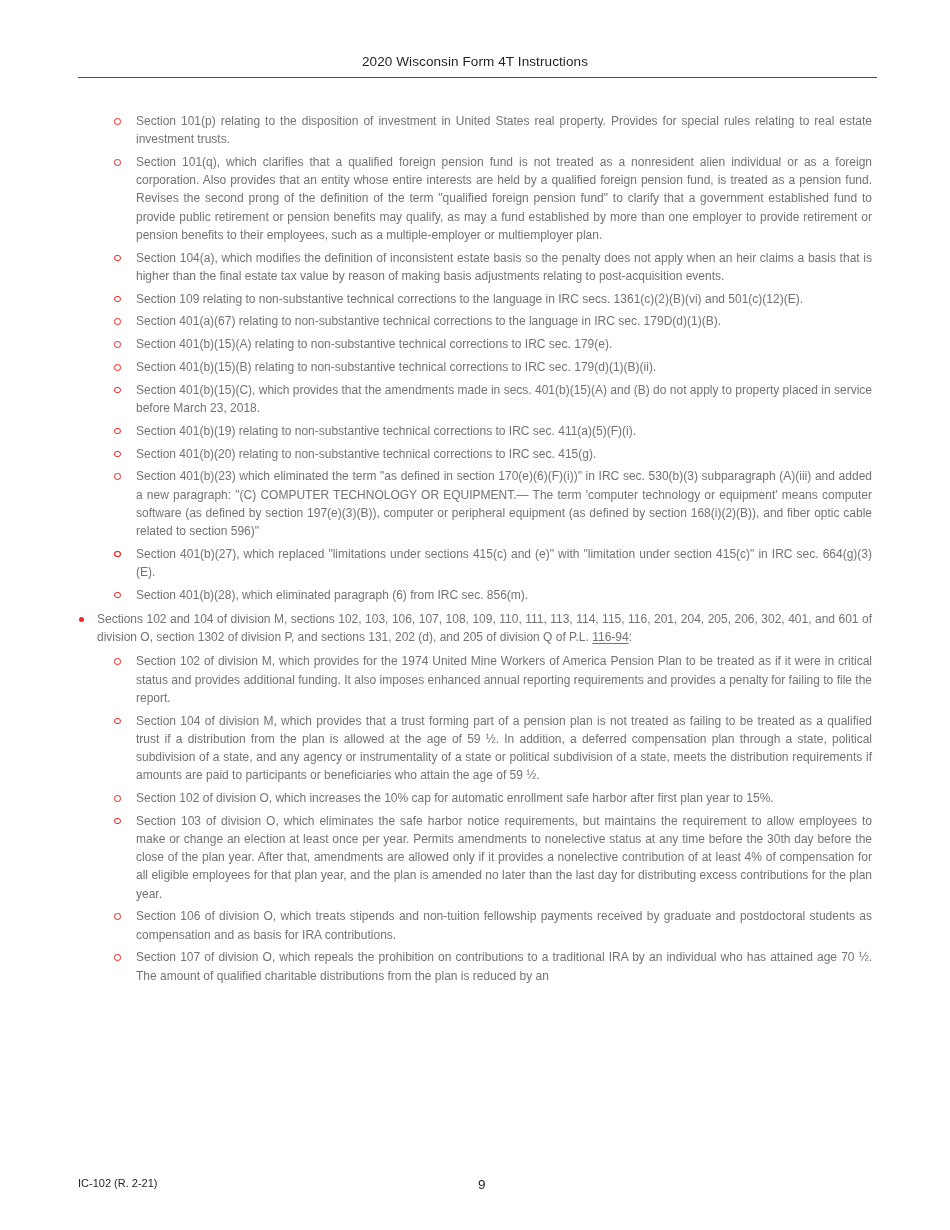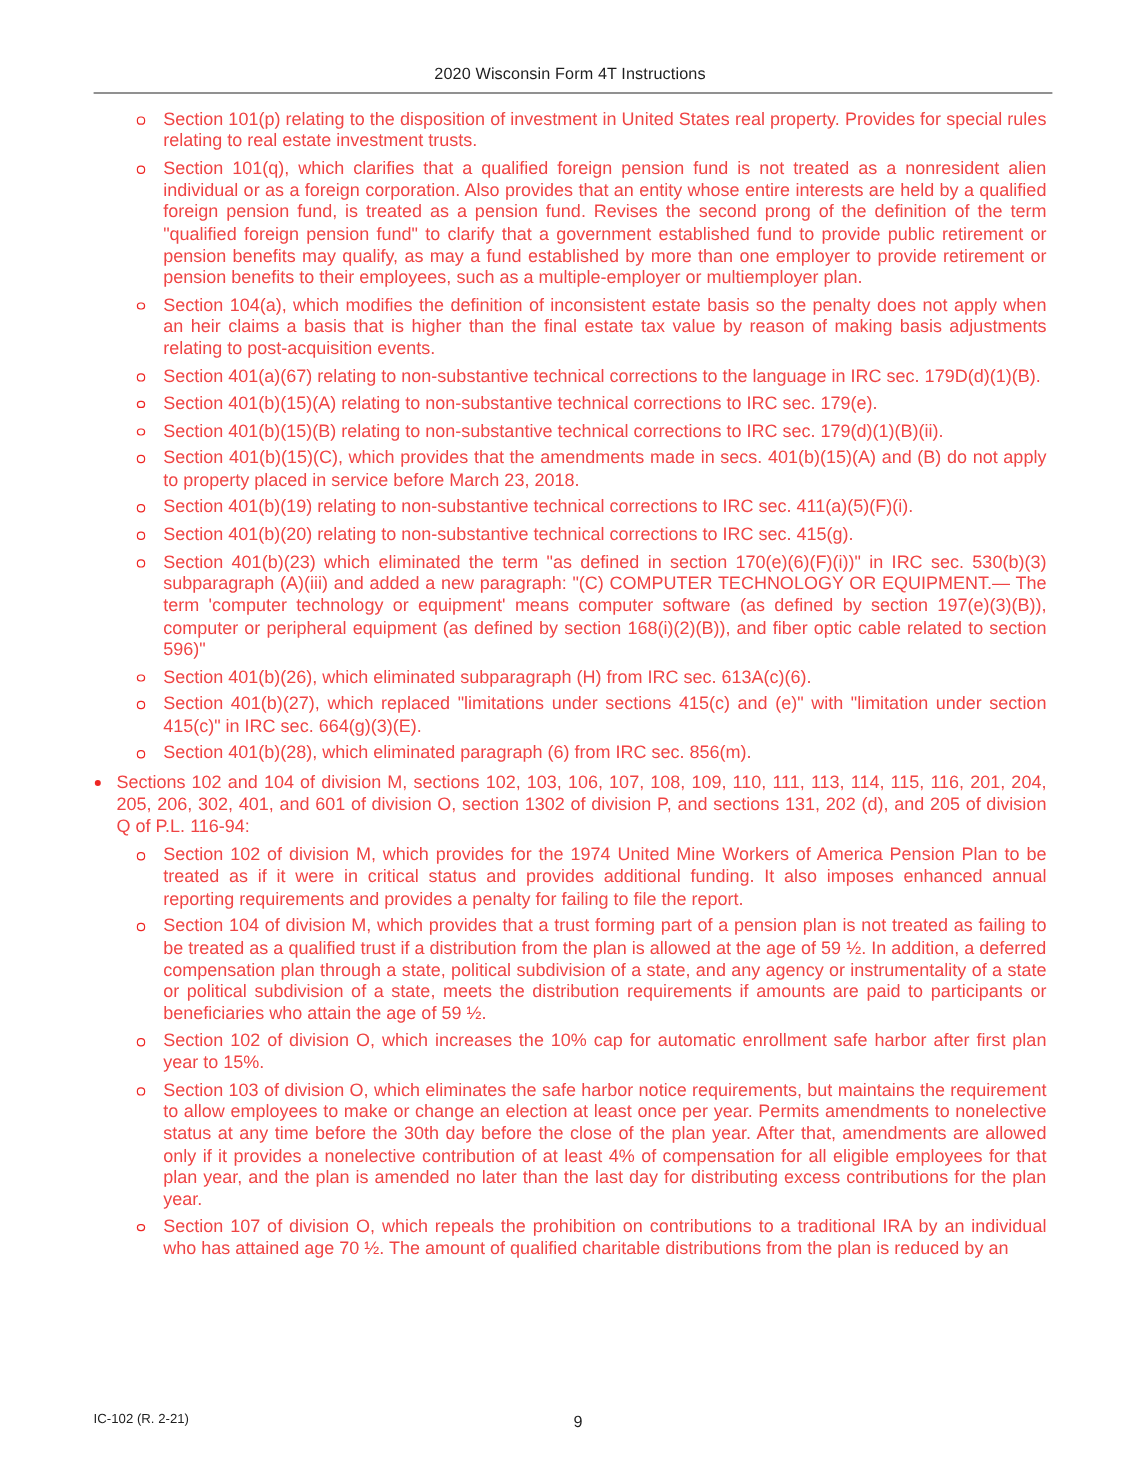--- a/index.html
+++ b/index.html
@@ -33,25 +33,25 @@
   .header-rule {
     position: absolute;
     top: 77px;
     left: 78px;
     width: 799px;
     height: 0;
     border-top: 1.4px solid #4a4a4a;
   }
   .content {
     position: absolute;
-    top: 91px;
+    top: 112px;
     left: 0;
     right: 78px;
-    color: #ef4444;
-    font-size: 15px;
+    color: #737373;
+    font-size: 12px;
     line-height: 18.2px;
   }
   .item {
     position: relative;
     text-align: justify;
     margin-bottom: 4.6px;
   }
   .item.l2 { margin-left: 136px; }
   .item.l1 { margin-left: 97px; margin-top: 6px; margin-bottom: 6px; }
   .bullet {
@@ -70,20 +70,21 @@
   }
   .l1 > .bullet {
     left: -18px;
     top: 6.8px;
     width: 5px;
     height: 5px;
     border-radius: 50%;
     background: #ee2624;
   }
   .pl-link {
+    text-decoration: underline;
     text-underline-offset: 2px;
   }
   .footer-left {
     position: absolute;
     left: 78px;
     top: 1177px;
     font-size: 11px;
     color: #1f1f1f;
   }
   .footer-page {
@@ -100,35 +101,37 @@
 <div class="page">
 
   <div class="header-title">2020 Wisconsin Form 4T Instructions</div>
 
   <div class="header-rule"></div>
 
   <div class="content" id="list">
       <div class="item l2"><span class="bullet"></span><span>Section 101(p) relating to the disposition of investment in United States real property. Provides for special rules relating to real estate investment trusts.</span></div>
       <div class="item l2"><span class="bullet"></span><span>Section 101(q), which clarifies that a qualified foreign pension fund is not treated as a nonresident alien individual or as a foreign corporation. Also provides that an entity whose entire interests are held by a qualified foreign pension fund, is treated as a pension fund. Revises the second prong of the definition of the term "qualified foreign pension fund" to clarify that a government established fund to provide public retirement or pension benefits may qualify, as may a fund established by more than one employer to provide retirement or pension benefits to their employees, such as a multiple-employer or multiemployer plan.</span></div>
       <div class="item l2"><span class="bullet"></span><span>Section 104(a), which modifies the definition of inconsistent estate basis so the penalty does not apply when an heir claims a basis that is higher than the final estate tax value by reason of making basis adjustments relating to post-acquisition events.</span></div>
+      <div class="item l2"><span class="bullet"></span><span>Section 109 relating to non-substantive technical corrections to the language in IRC secs. 1361(c)(2)(B)(vi) and 501(c)(12)(E).</span></div>
       <div class="item l2"><span class="bullet"></span><span>Section 401(a)(67) relating to non-substantive technical corrections to the language in IRC sec. 179D(d)(1)(B).</span></div>
       <div class="item l2"><span class="bullet"></span><span>Section 401(b)(15)(A) relating to non-substantive technical corrections to IRC sec. 179(e).</span></div>
       <div class="item l2"><span class="bullet"></span><span>Section 401(b)(15)(B) relating to non-substantive technical corrections to IRC sec. 179(d)(1)(B)(ii).</span></div>
       <div class="item l2"><span class="bullet"></span><span>Section 401(b)(15)(C), which provides that the amendments made in secs. 401(b)(15)(A) and (B) do not apply to property placed in service before March 23, 2018.</span></div>
       <div class="item l2"><span class="bullet"></span><span>Section 401(b)(19) relating to non-substantive technical corrections to IRC sec. 411(a)(5)(F)(i).</span></div>
       <div class="item l2"><span class="bullet"></span><span>Section 401(b)(20) relating to non-substantive technical corrections to IRC sec. 415(g).</span></div>
       <div class="item l2"><span class="bullet"></span><span>Section 401(b)(23) which eliminated the term "as defined in section 170(e)(6)(F)(i))" in IRC sec. 530(b)(3) subparagraph (A)(iii) and added a new paragraph: "(C) COMPUTER TECHNOLOGY OR EQUIPMENT.— The term 'computer technology or equipment' means computer software (as defined by section 197(e)(3)(B)), computer or peripheral equipment (as defined by section 168(i)(2)(B)), and fiber optic cable related to section 596)"</span></div>
-      <div class="item l2"><span class="bullet"></span><span>Section 401(b)(26), which eliminated subparagraph (H) from IRC sec. 613A(c)(6).</span></div>
+      <div class="item l2"><span class="bullet"></span></div>
       <div class="item l2"><span class="bullet"></span><span>Section 401(b)(27), which replaced "limitations under sections 415(c) and (e)" with "limitation under section 415(c)" in IRC sec. 664(g)(3)(E).</span></div>
       <div class="item l2"><span class="bullet"></span><span>Section 401(b)(28), which eliminated paragraph (6) from IRC sec. 856(m).</span></div>
       <div class="item l1"><span class="bullet"></span><span>Sections 102 and 104 of division M, sections 102, 103, 106, 107, 108, 109, 110, 111, 113, 114, 115, 116, 201, 204, 205, 206, 302, 401, and 601 of division O, section 1302 of division P, and sections 131, 202 (d), and 205 of division Q of P.L. </span><span class="pl-link">116-94</span><span>:</span></div>
       <div class="item l2"><span class="bullet"></span><span>Section 102 of division M, which provides for the 1974 United Mine Workers of America Pension Plan to be treated as if it were in critical status and provides additional funding. It also imposes enhanced annual reporting requirements and provides a penalty for failing to file the report.</span></div>
       <div class="item l2"><span class="bullet"></span><span>Section 104 of division M, which provides that a trust forming part of a pension plan is not treated as failing to be treated as a qualified trust if a distribution from the plan is allowed at the age of 59 ½.  In addition, a deferred compensation plan through a state, political subdivision of a state, and any agency or instrumentality of a state or political subdivision of a state, meets the distribution requirements if amounts are paid to participants or beneficiaries who attain the age of 59 ½.</span></div>
       <div class="item l2"><span class="bullet"></span><span>Section 102 of division O, which increases the 10% cap for automatic enrollment safe harbor after first plan year to 15%.</span></div>
       <div class="item l2"><span class="bullet"></span><span>Section 103 of division O, which eliminates the safe harbor notice requirements, but maintains the requirement to allow employees to make or change an election at least once per year. Permits amendments to nonelective status at any time before the 30th day before the close of the plan year. After that, amendments are allowed only if it provides a nonelective contribution of at least 4% of compensation for all eligible employees for that plan year, and the plan is amended no later than the last day for distributing excess contributions for the plan year.</span></div>
+      <div class="item l2"><span class="bullet"></span><span>Section 106 of division O, which treats stipends and non-tuition fellowship payments received by graduate and postdoctoral students as compensation and as basis for IRA contributions.</span></div>
       <div class="item l2"><span class="bullet"></span><span>Section 107 of division O, which repeals the prohibition on contributions to a traditional IRA by an individual who has attained age 70 ½. The amount of qualified charitable distributions from the plan is reduced by an</span></div>
     </div>
 
   <div class="footer-left">IC-102 (R. 2-21)</div>
 
   <div class="footer-page">9</div>
 
 </div>
 
 </body></html>

